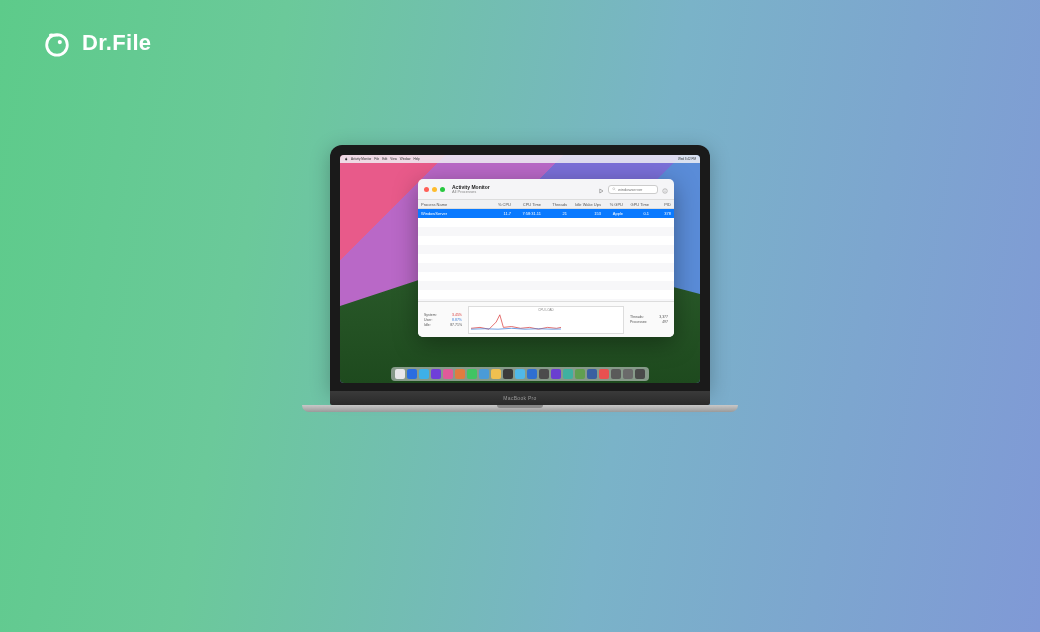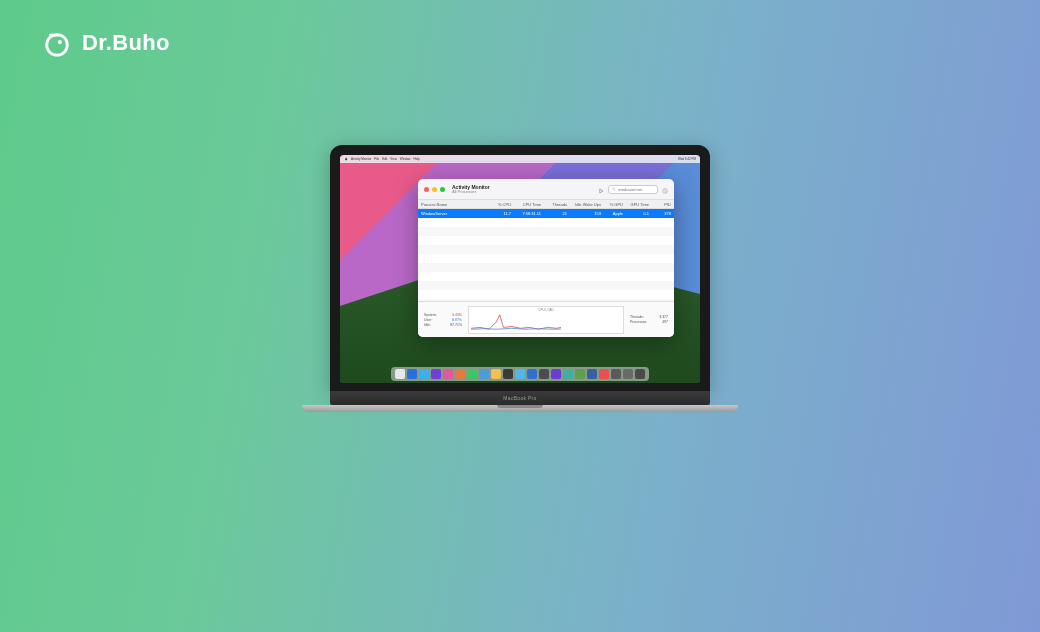--- a/index.html
+++ b/index.html
@@ -278,21 +278,21 @@
 <body>
 
 <div class="logo">
   <span class="logo-icon">
     <svg viewBox="0 0 32 32" fill="none">
       <circle cx="16" cy="18" r="11" stroke="#fff" stroke-width="3" fill="none"></circle>
       <path d="M 8 9 Q 6 5 12 6 L 18 9" fill="#fff"></path>
       <circle cx="19" cy="15" r="2.2" fill="#fff"></circle>
     </svg>
   </span>
-  <span class="logo-text">Dr.Buho</span>
+  <span class="logo-text">Dr.File</span>
 </div>
 
 <div class="laptop">
   <div class="screen-bezel">
     <div class="screen">
       <div class="wallpaper-green"></div>
 
       <div class="menubar">
         <div class="menubar-left">
           <span>

